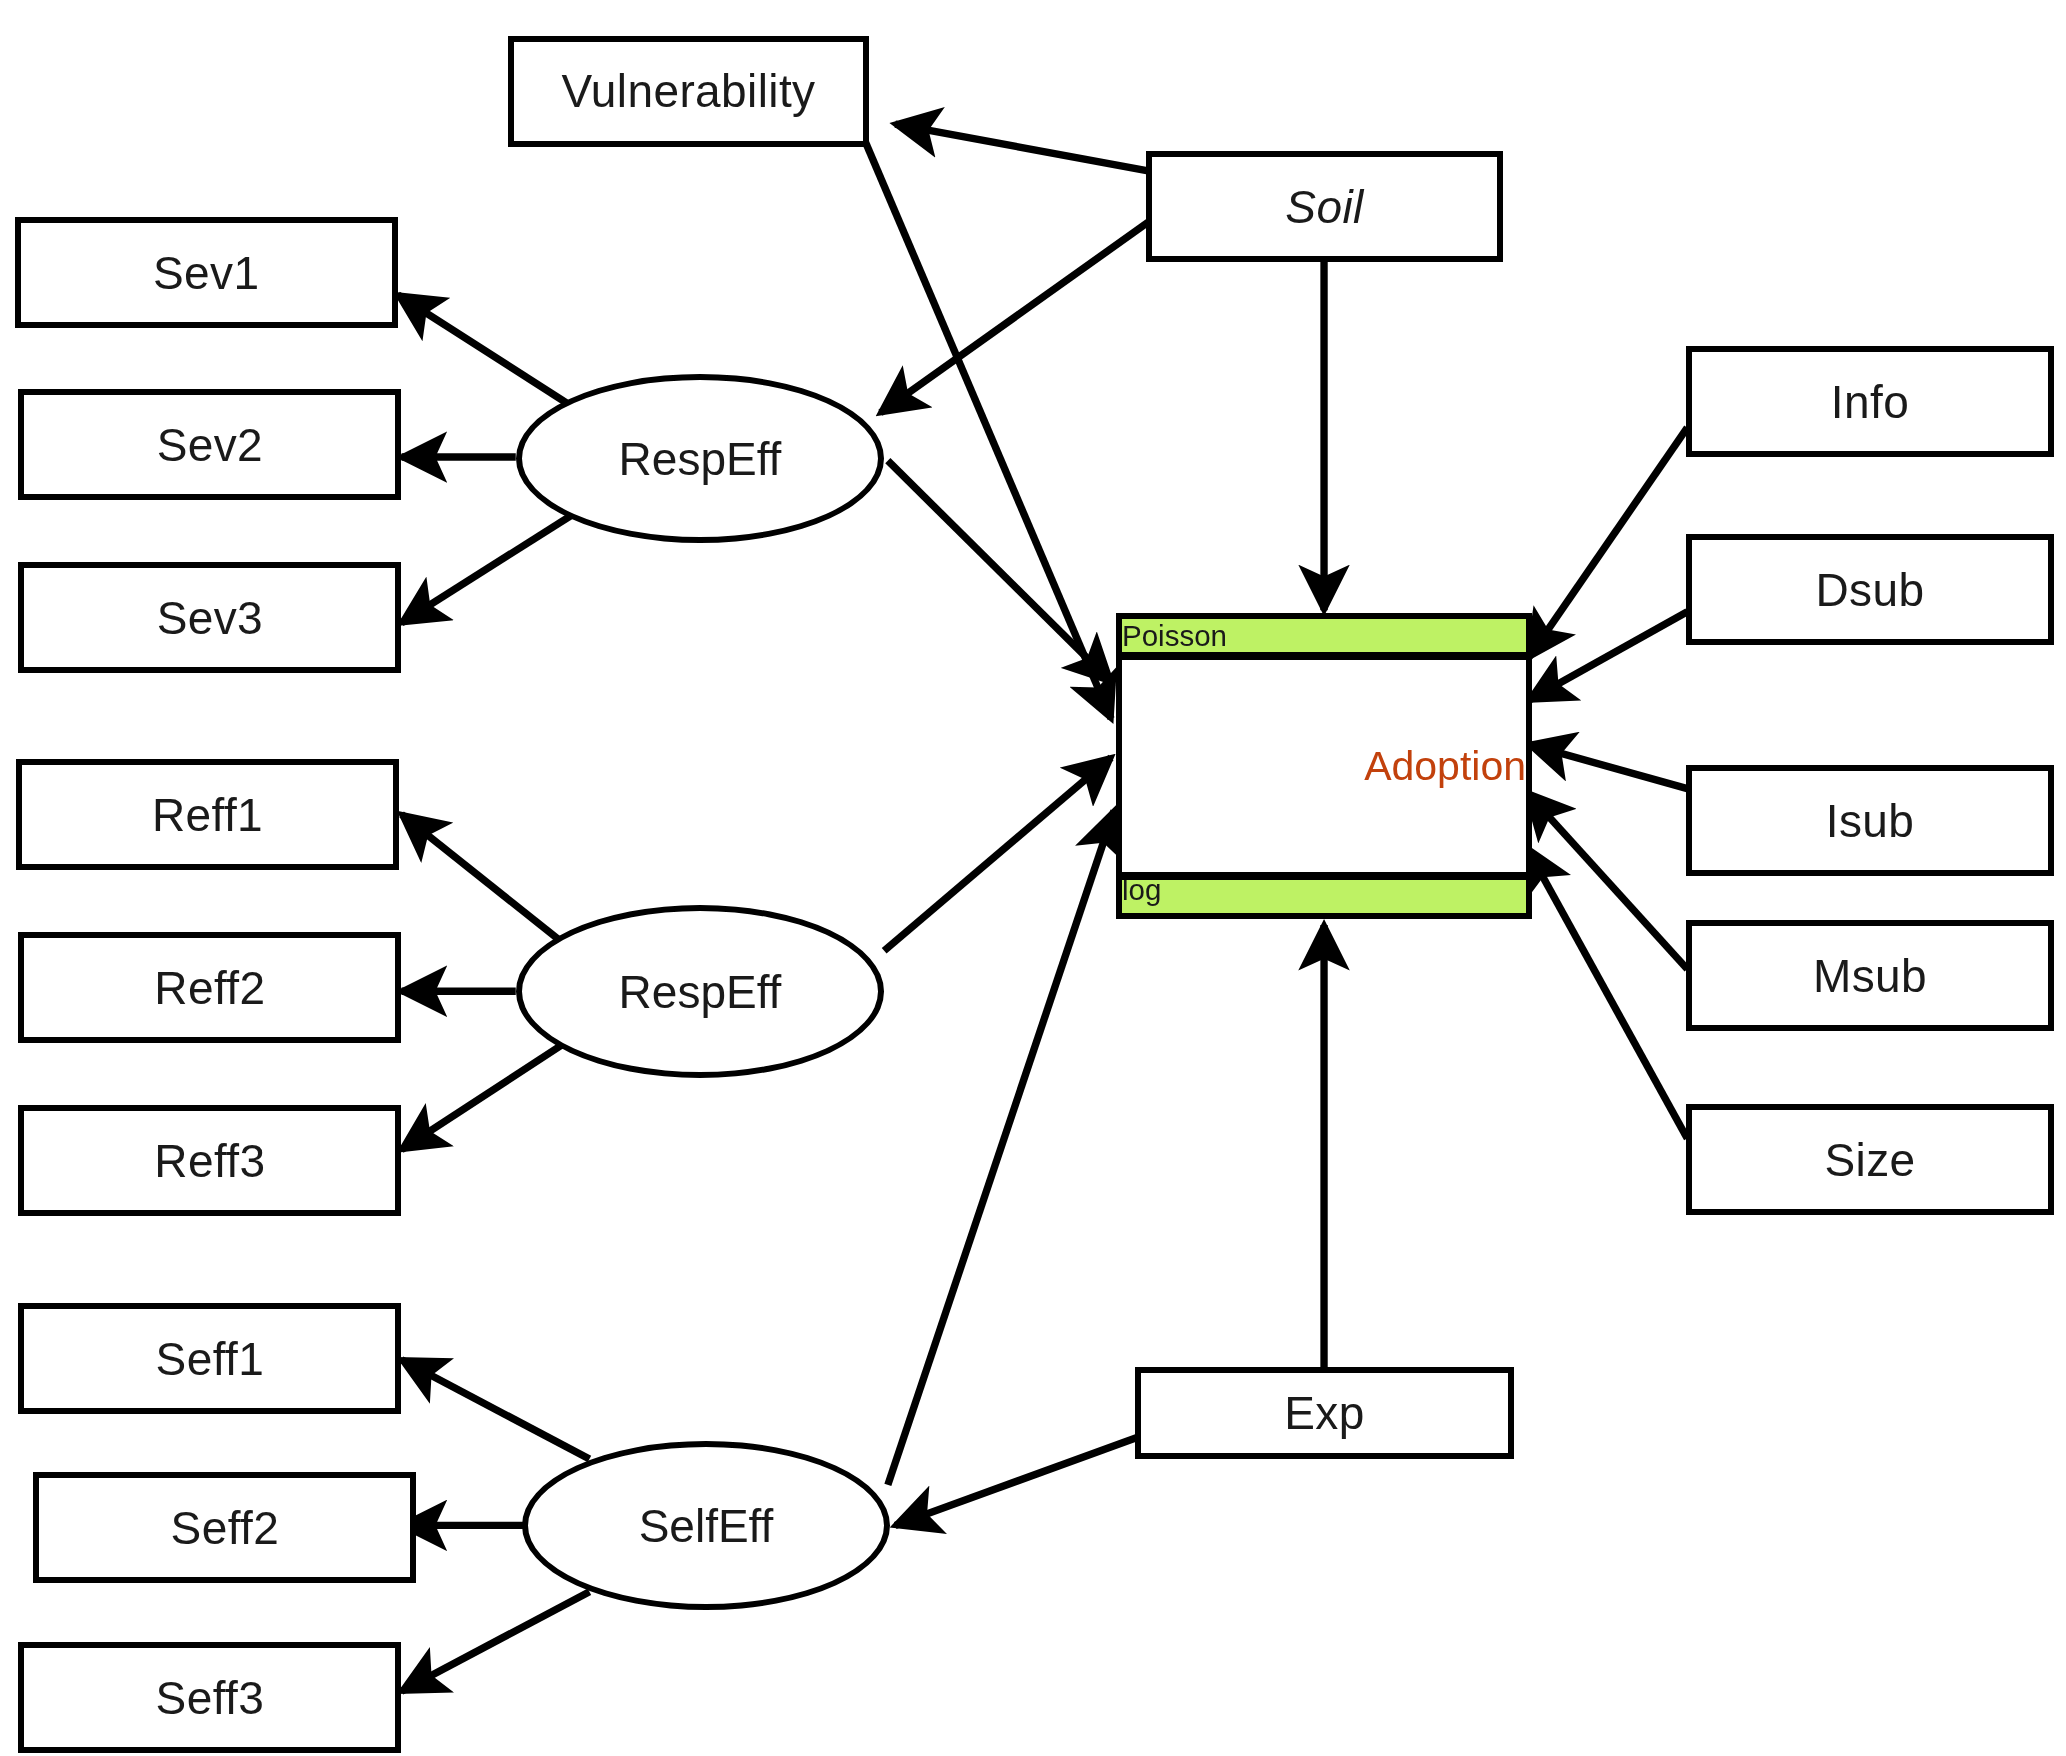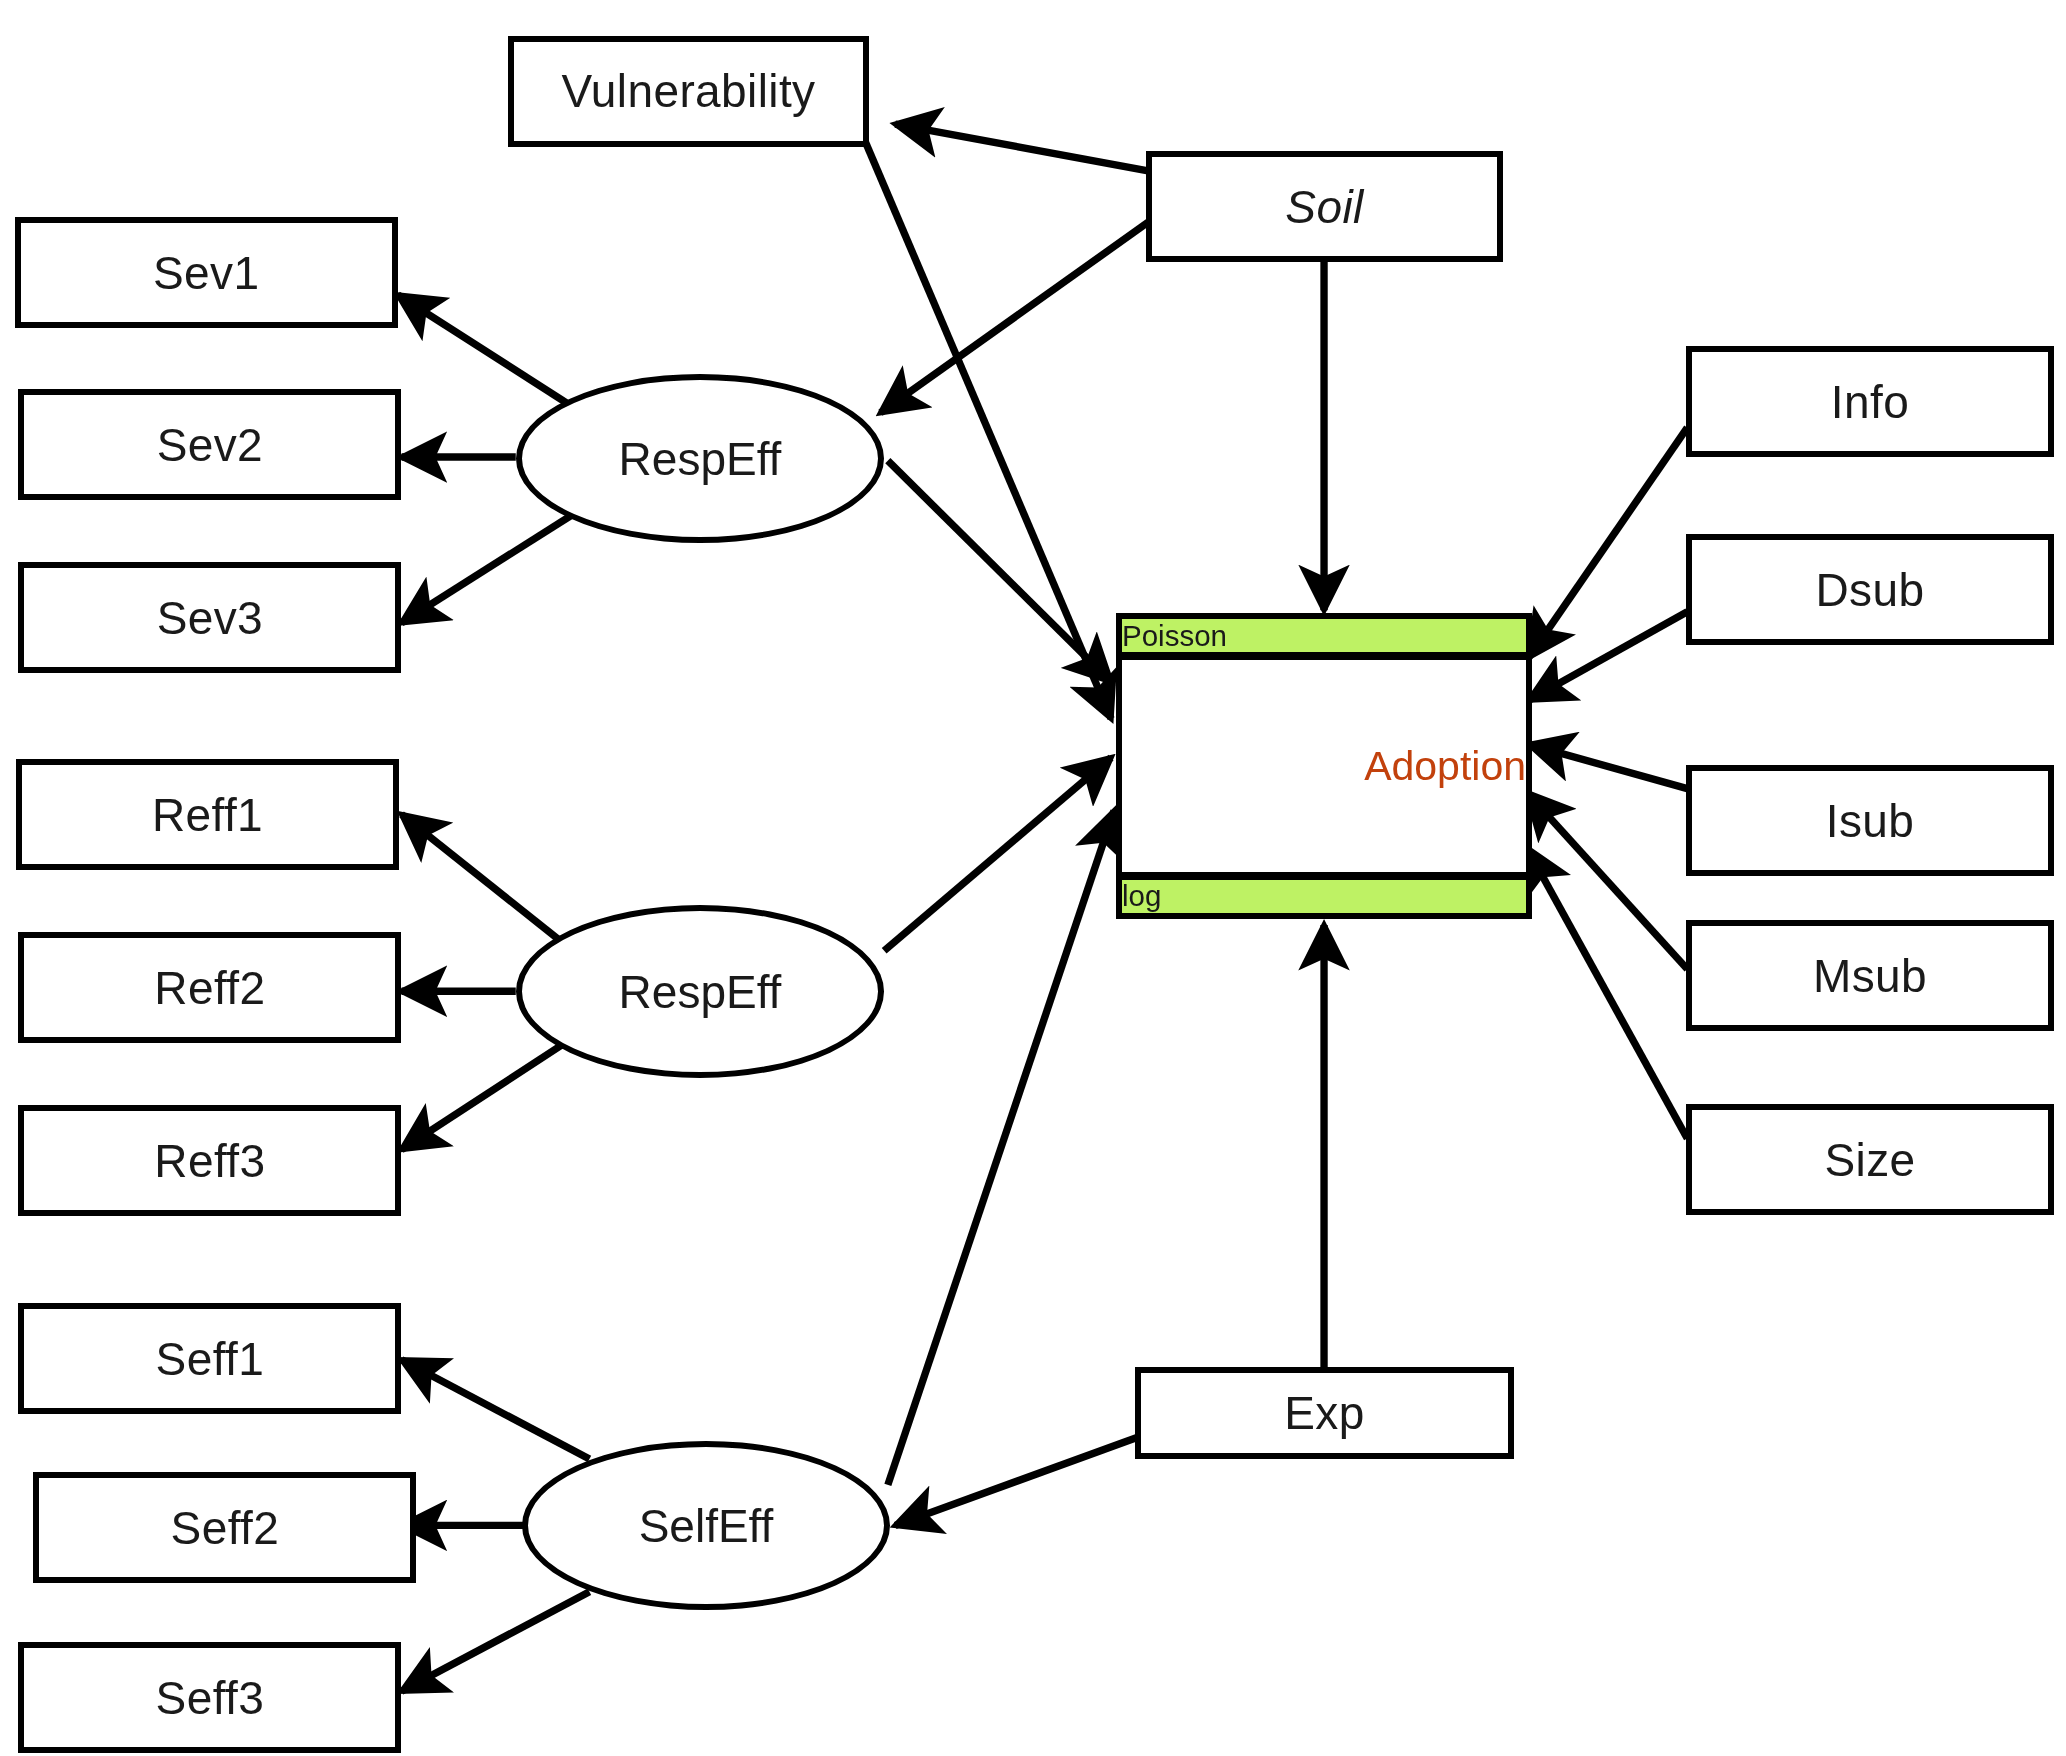--- a/index.html
+++ b/index.html
@@ -74,21 +74,21 @@
     line-height: 1;
     white-space: nowrap;
     overflow: hidden;
   }
   .composite-band.top {
     border-bottom: 8px solid #000000;
   }
   .composite-band.bottom {
     border-top: 8px solid #000000;
     align-items: flex-end;
-    padding-bottom: 3px;
+    padding-bottom: 9px;
   }
   .composite-core {
     flex: 1 1 auto;
     display: flex;
     align-items: center;
     justify-content: flex-end;
     background: #ffffff;
     color: #c2410c;
     font-size: 41px;
     line-height: 1;

